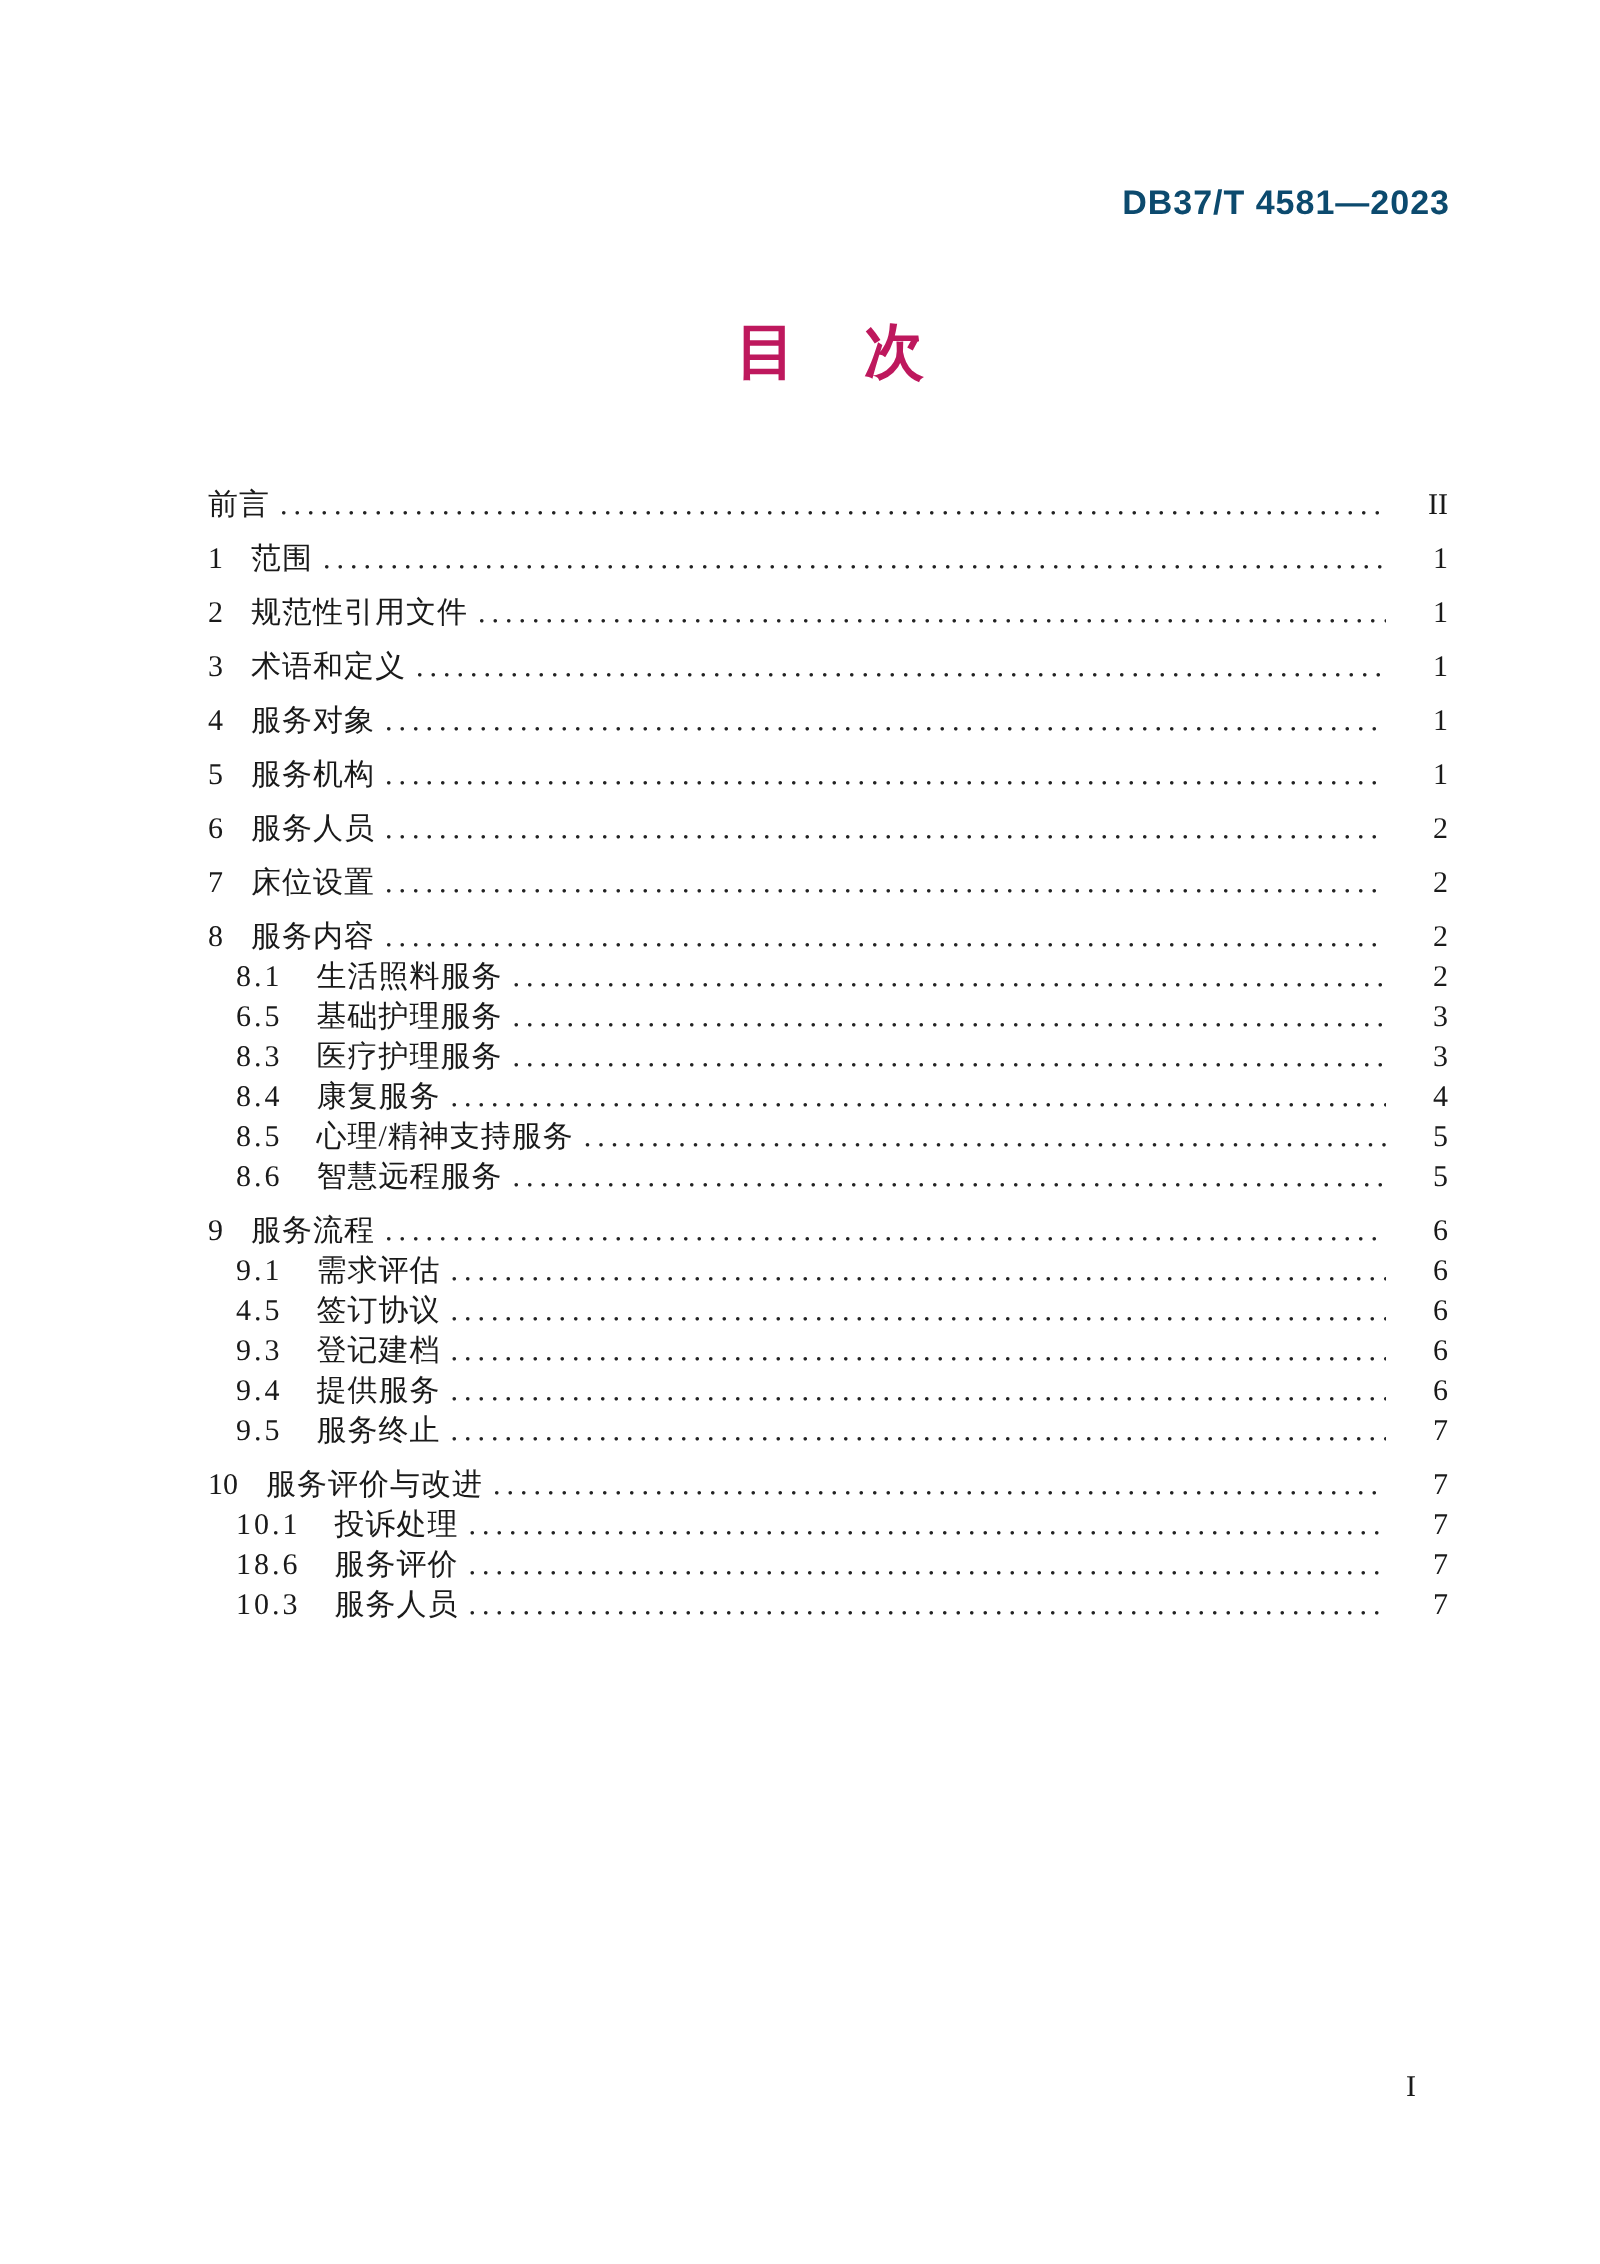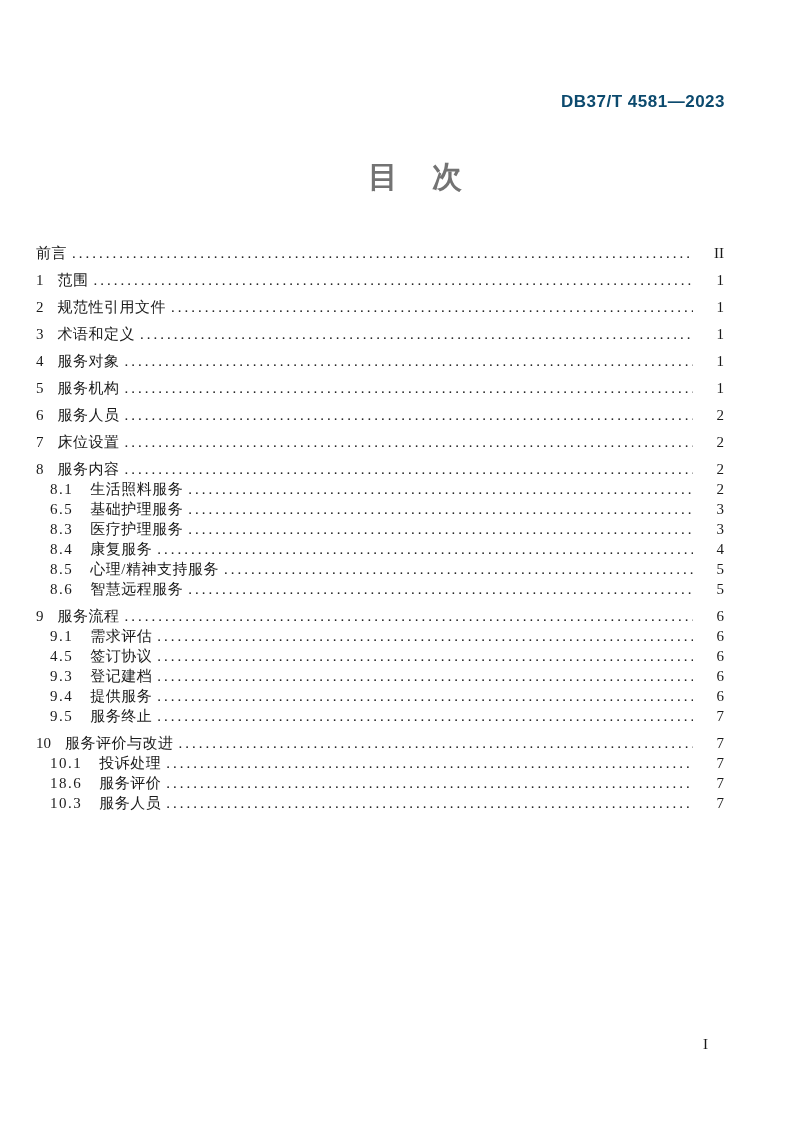--- a/index.html
+++ b/index.html
@@ -27,26 +27,26 @@
     color: #0c4a6e;
   }
   .doc-title {
     margin-top: 47px;
     text-align: center;
     font-family: "Liberation Sans", "DejaVu Sans", sans-serif;
     font-weight: bold;
     font-size: 30px;
     line-height: 36px;
     letter-spacing: 2px;
-    color: #737373;
+    color: #be185d;
     margin-left: 32px;
   }
   .toc {
     margin-top: 48px;
-    padding-left: 36px;
+    padding-left: 104px;
     padding-right: 76px;
   }
   .toc-row {
     display: flex;
     align-items: baseline;
     line-height: 20px;
     font-size: 15px;
     white-space: nowrap;
   }
   .toc-row.level0, .toc-row.level1 { margin-top: 7px; }

